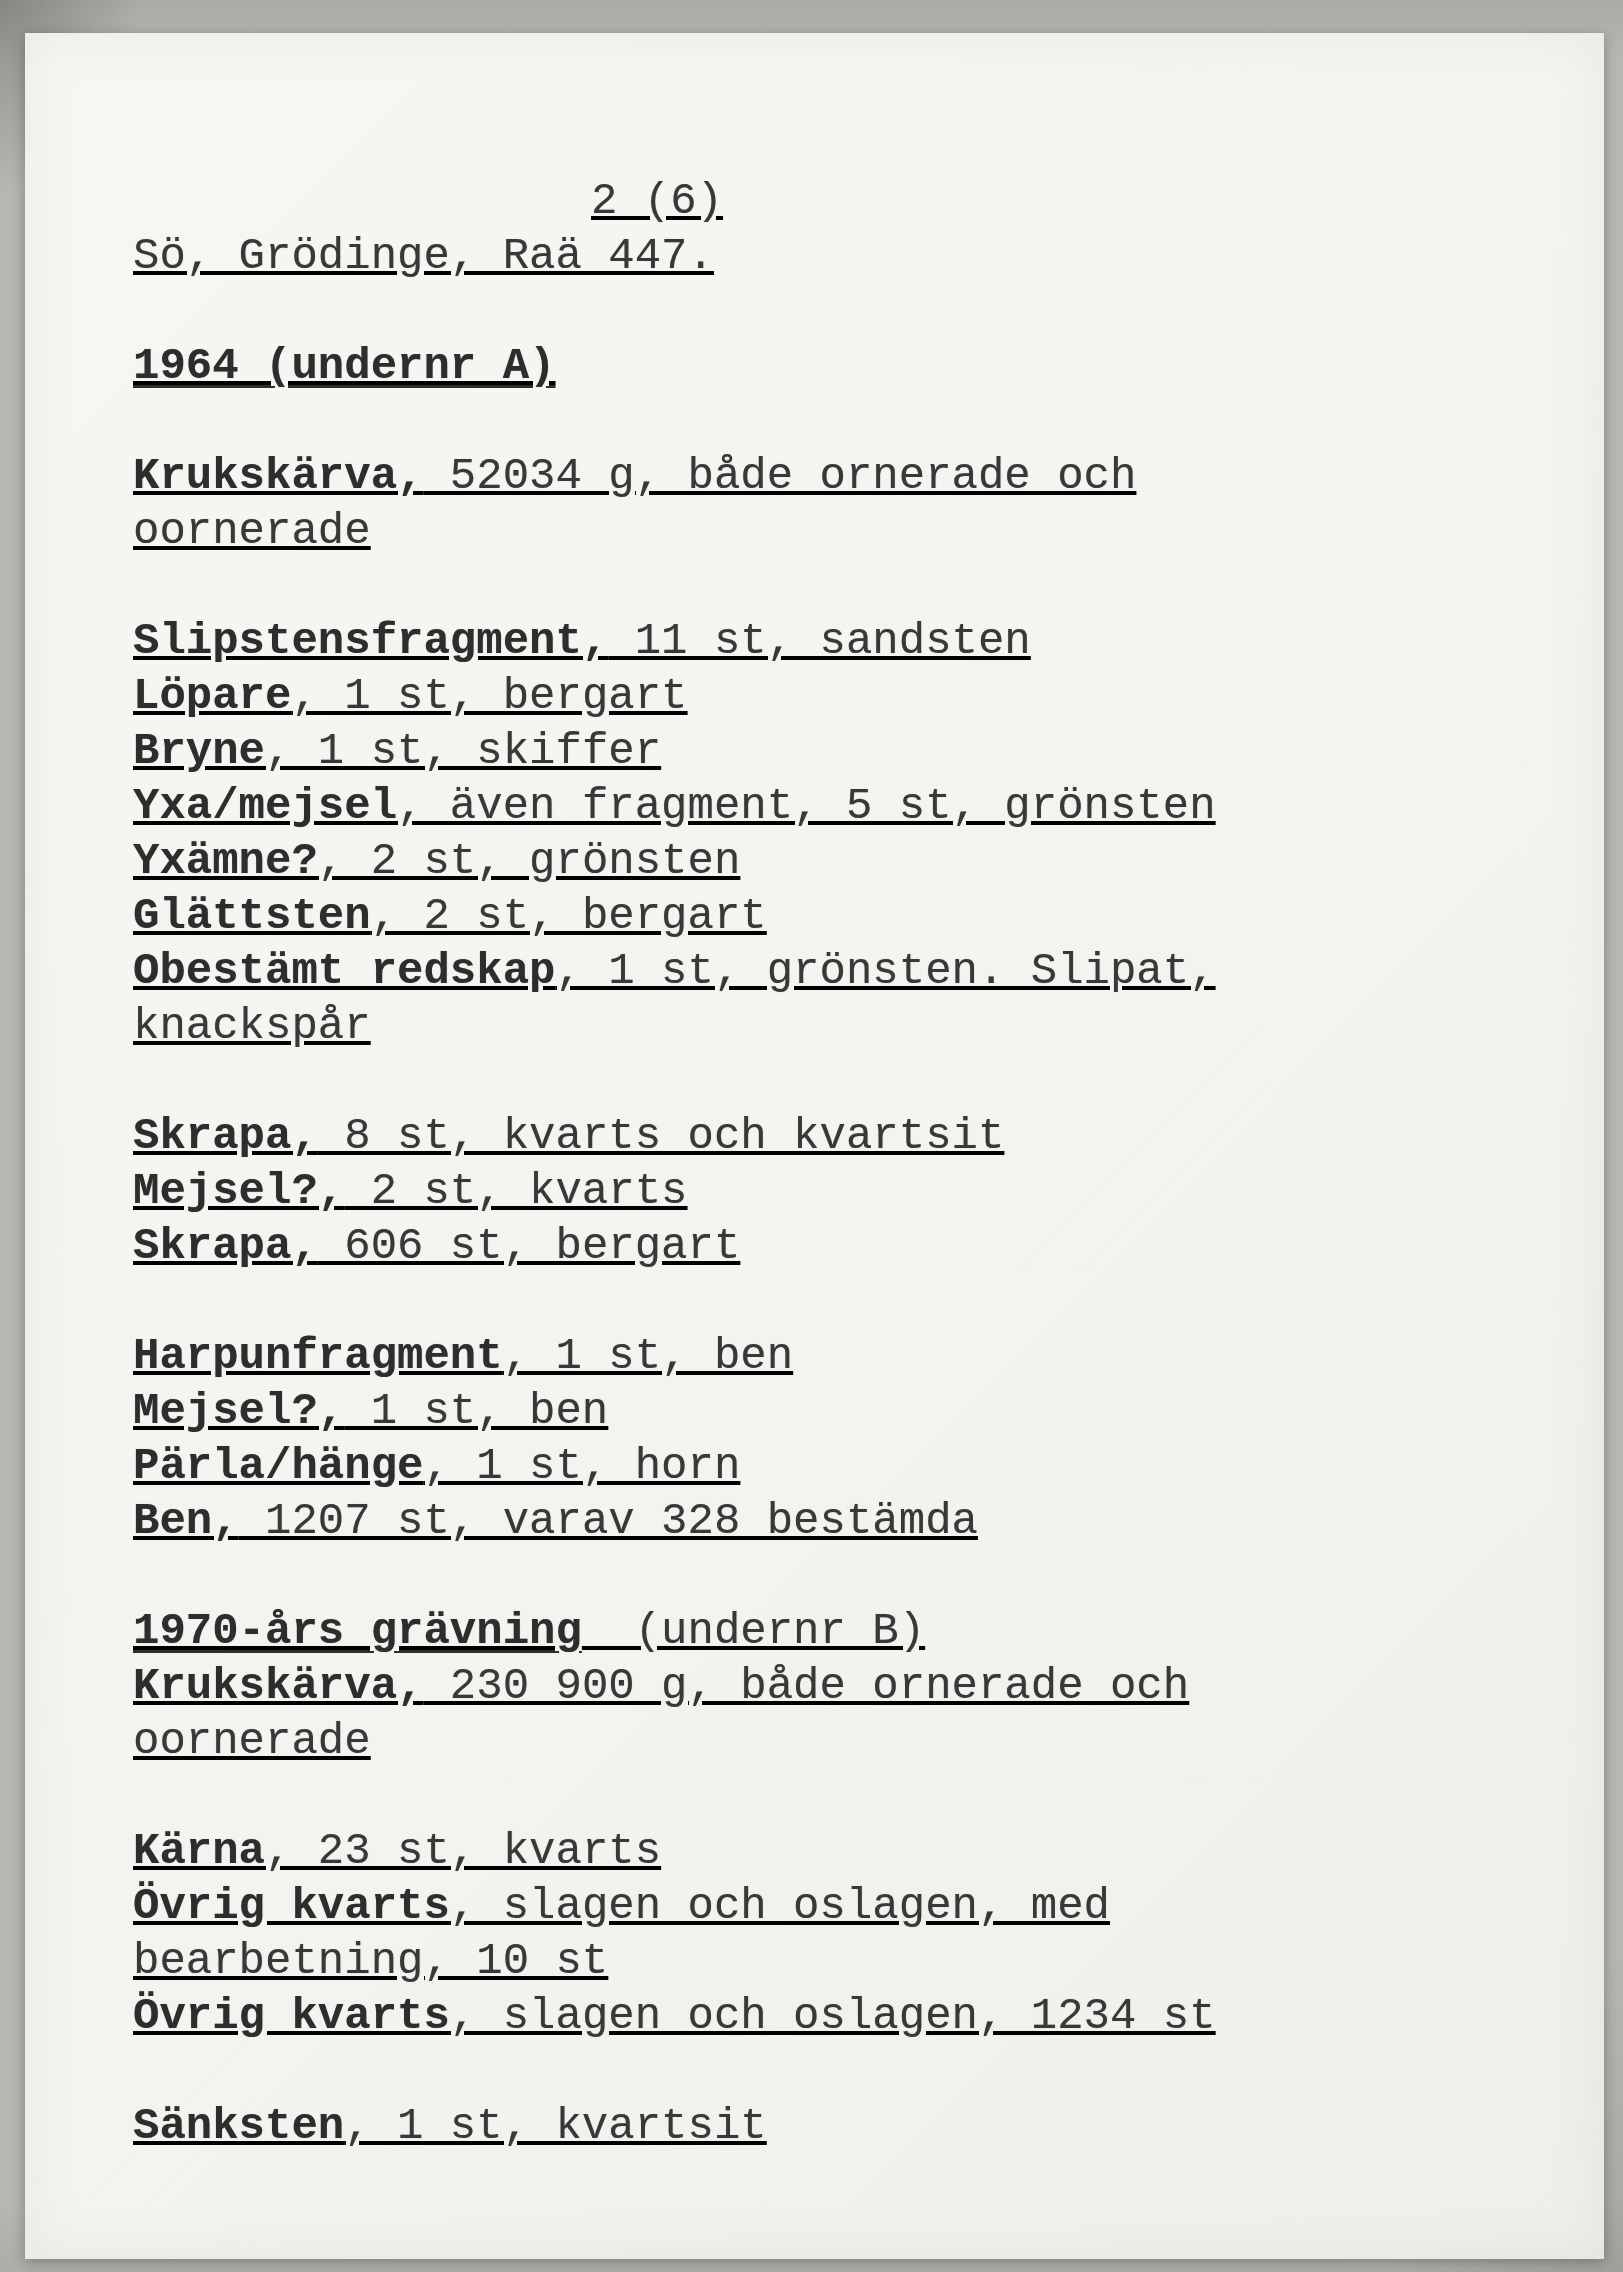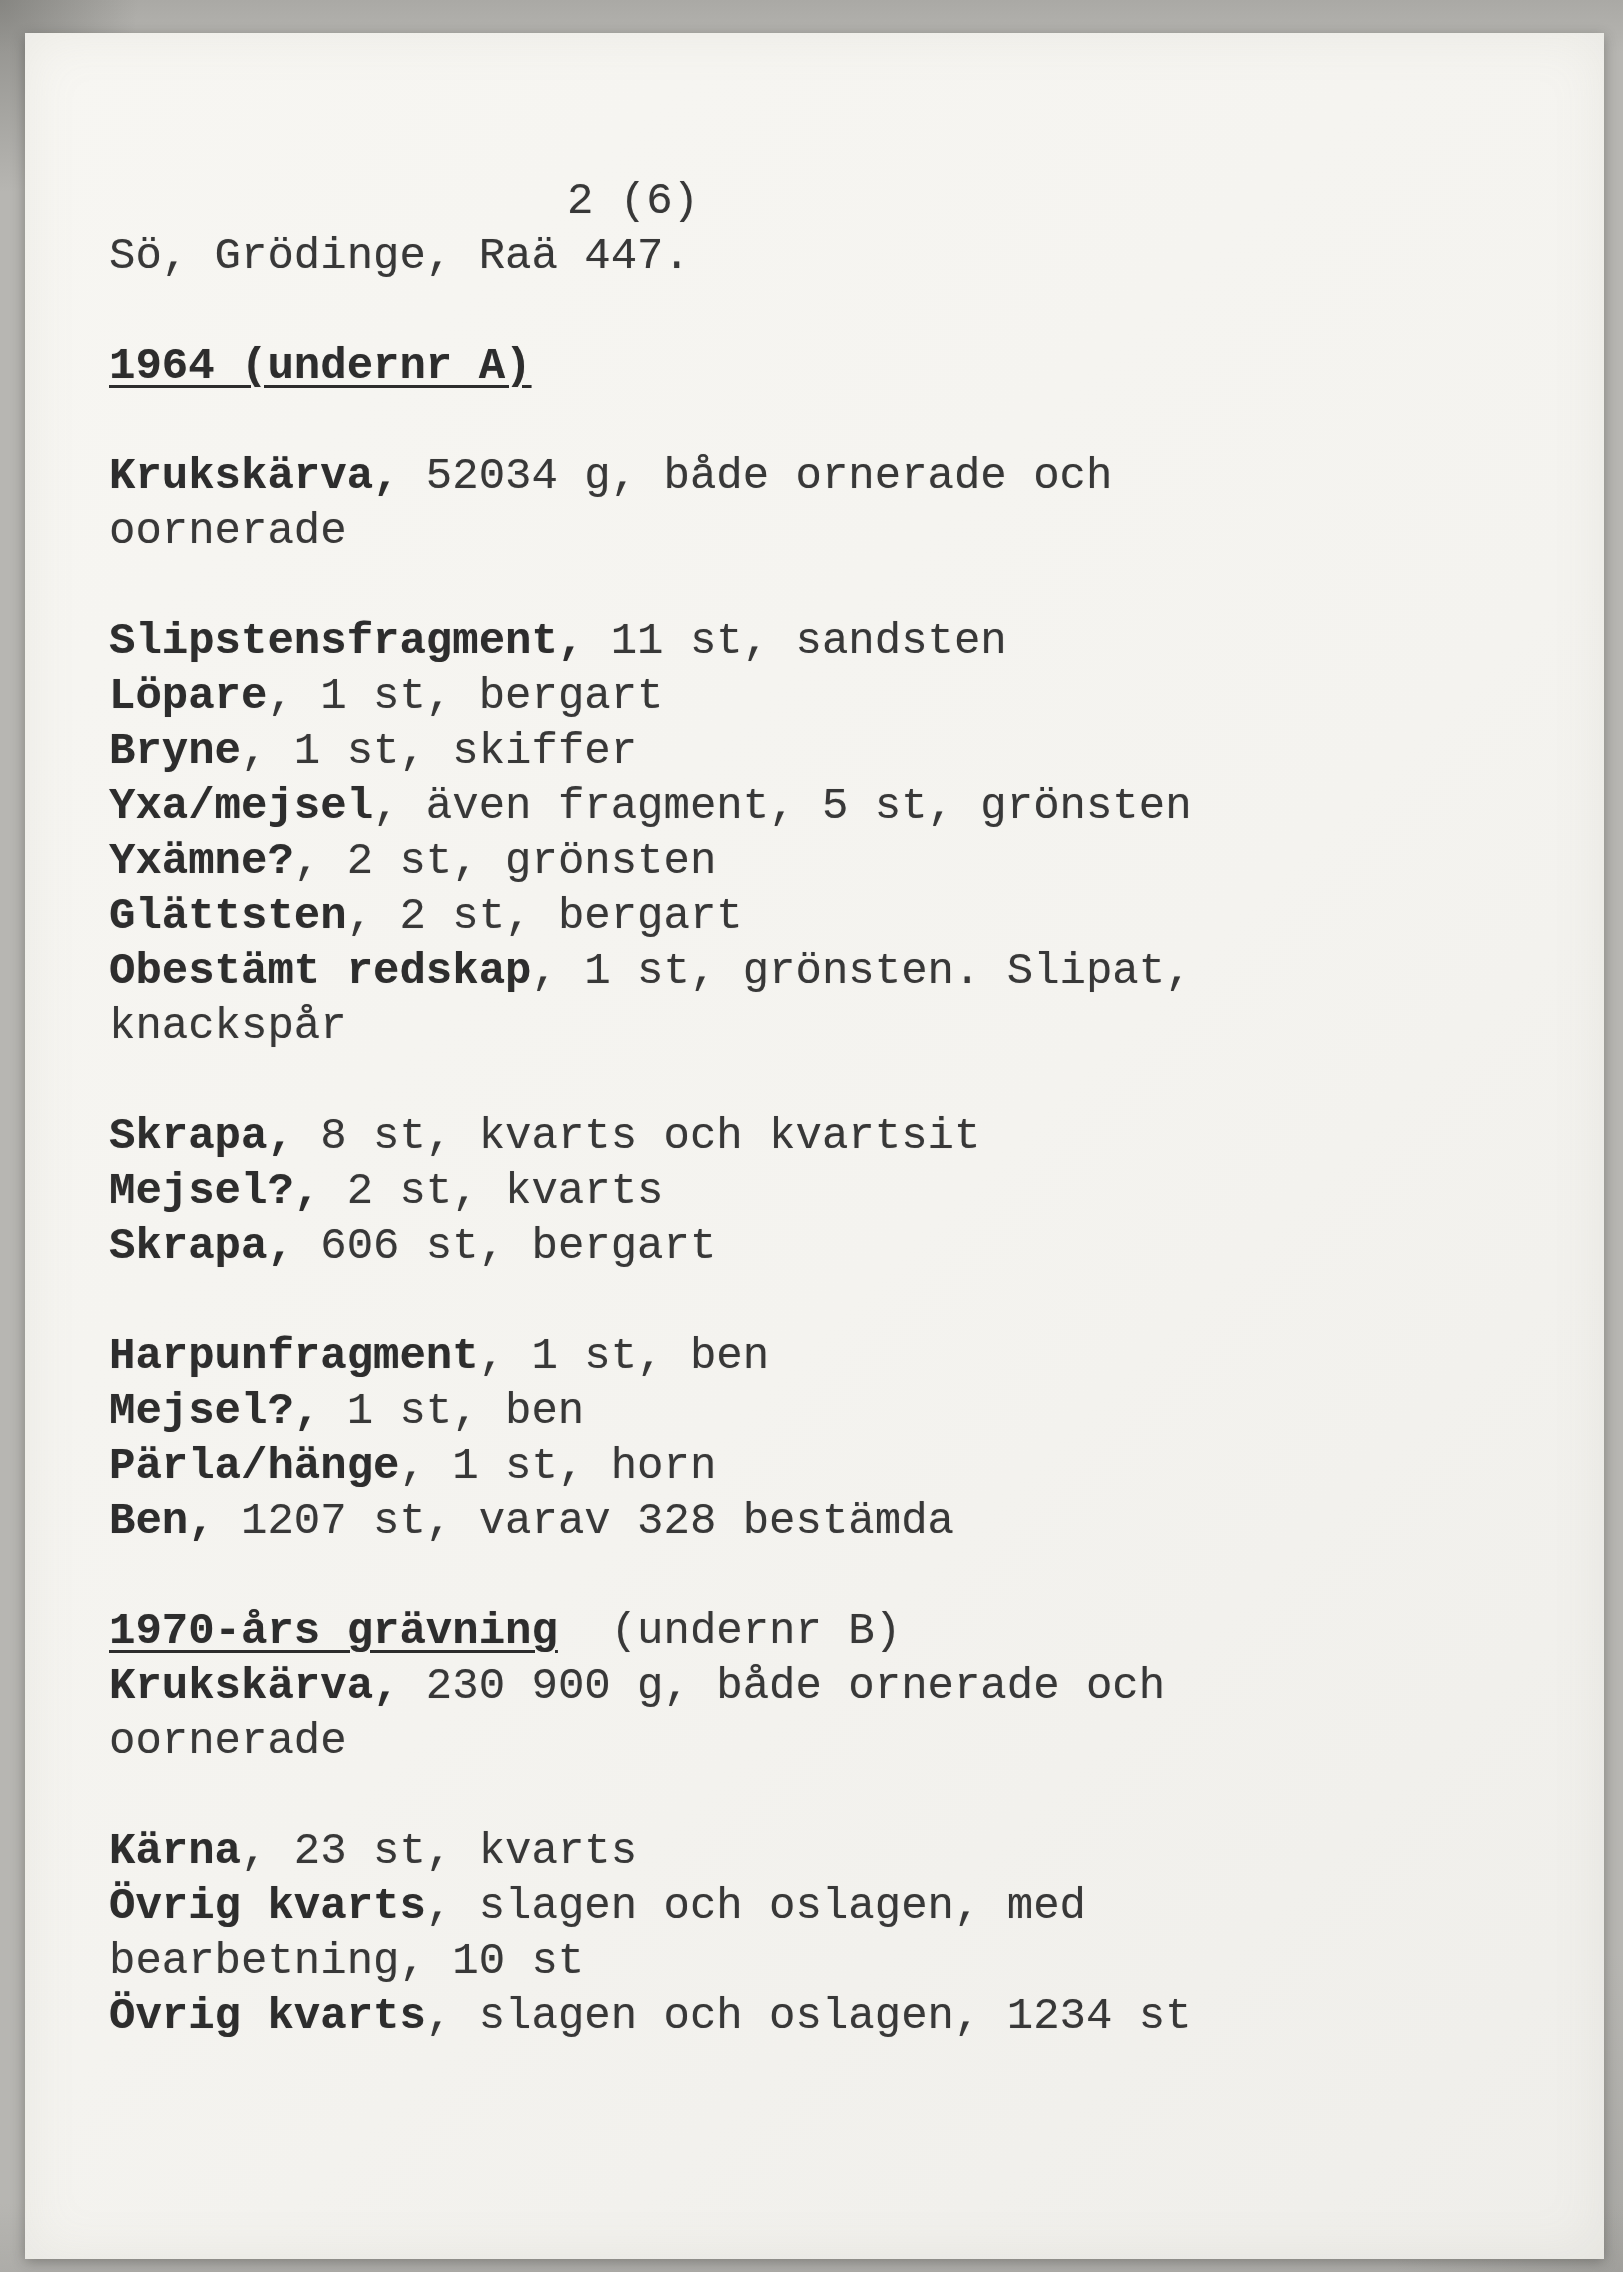--- a/index.html
+++ b/index.html
@@ -32,21 +32,22 @@
     background: linear-gradient(135deg, #f7f6f2 0%, #f4f3ef 55%, #efeeea 100%);
     box-shadow:
       0 2.6px 12.3px rgba(40, 40, 38, 0.38),
       inset 0 0 53px rgba(150, 145, 135, 0.12);
   }
   .page-body {
     position: absolute;
     left: 0;
     top: 0;
     right: 0;
-    padding: 141px 53px 0 84px;
+    padding: 141px 53px 0 108px;
+    text-decoration: underline;
   }
   .line {
     margin: 0;
     font-size: 44px;
     line-height: 55px;
     color: #383838;
     white-space: pre;
     text-shadow: 0 0 0.9px rgba(40,40,40,0.35);
   }
   .line.gap {
@@ -93,15 +94,16 @@
       <p class="line"><span class="b">Mejsel?,</span><span class=""> 1 st, ben</span></p>
       <p class="line"><span class="b">Pärla/hänge</span><span class="">, 1 st, horn</span></p>
       <p class="line"><span class="b">Ben,</span><span class=""> 1207 st, varav 328 bestämda</span></p>
       <p class="line gap"><span class="b u">1970-års grävning</span><span class="">  (undernr B)</span></p>
       <p class="line"><span class="b">Krukskärva,</span><span class=""> 230 900 g, både ornerade och</span></p>
       <p class="line"><span class="">oornerade</span></p>
       <p class="line gap"><span class="b">Kärna</span><span class="">, 23 st, kvarts</span></p>
       <p class="line"><span class="b">Övrig kvarts</span><span class="">, slagen och oslagen, med</span></p>
       <p class="line"><span class="">bearbetning, 10 st</span></p>
       <p class="line"><span class="b">Övrig kvarts</span><span class="">, slagen och oslagen, 1234 st</span></p>
+      <p class="line gap"><span class="b">Sänksten</span><span class="">, 1 st, kvartsit</span></p>
     </div>
 </div>
 
 
 </body></html>

